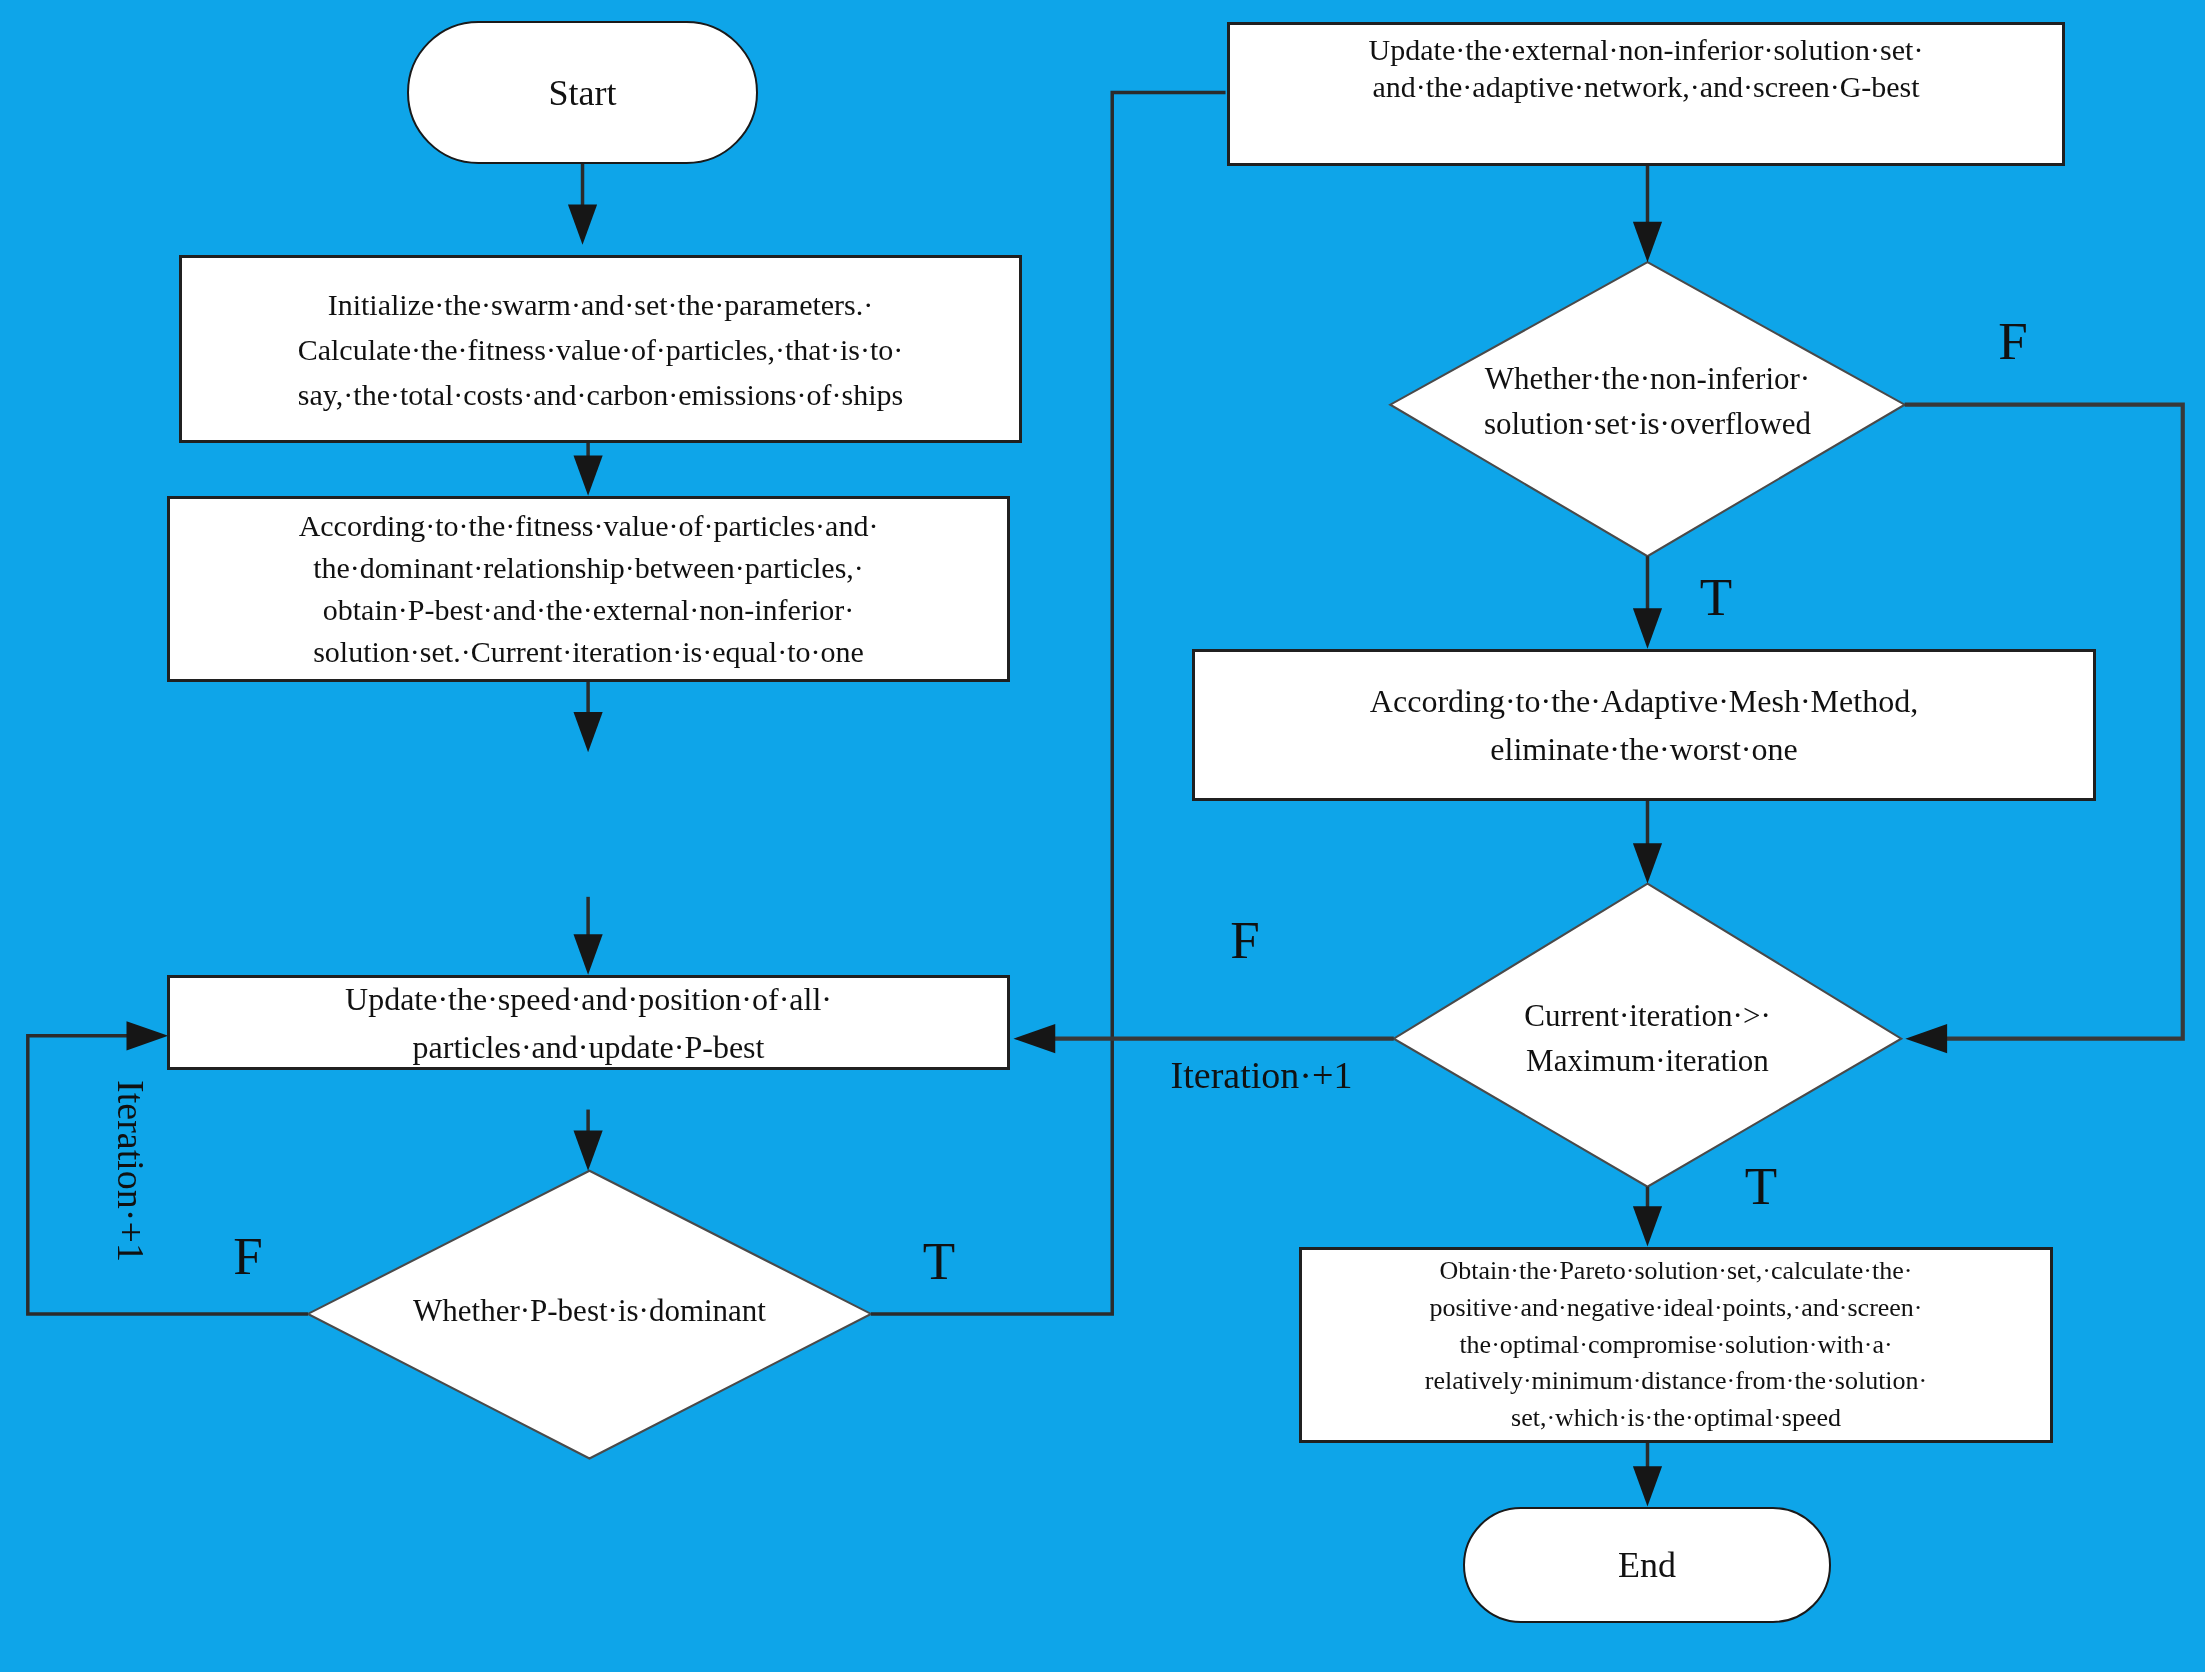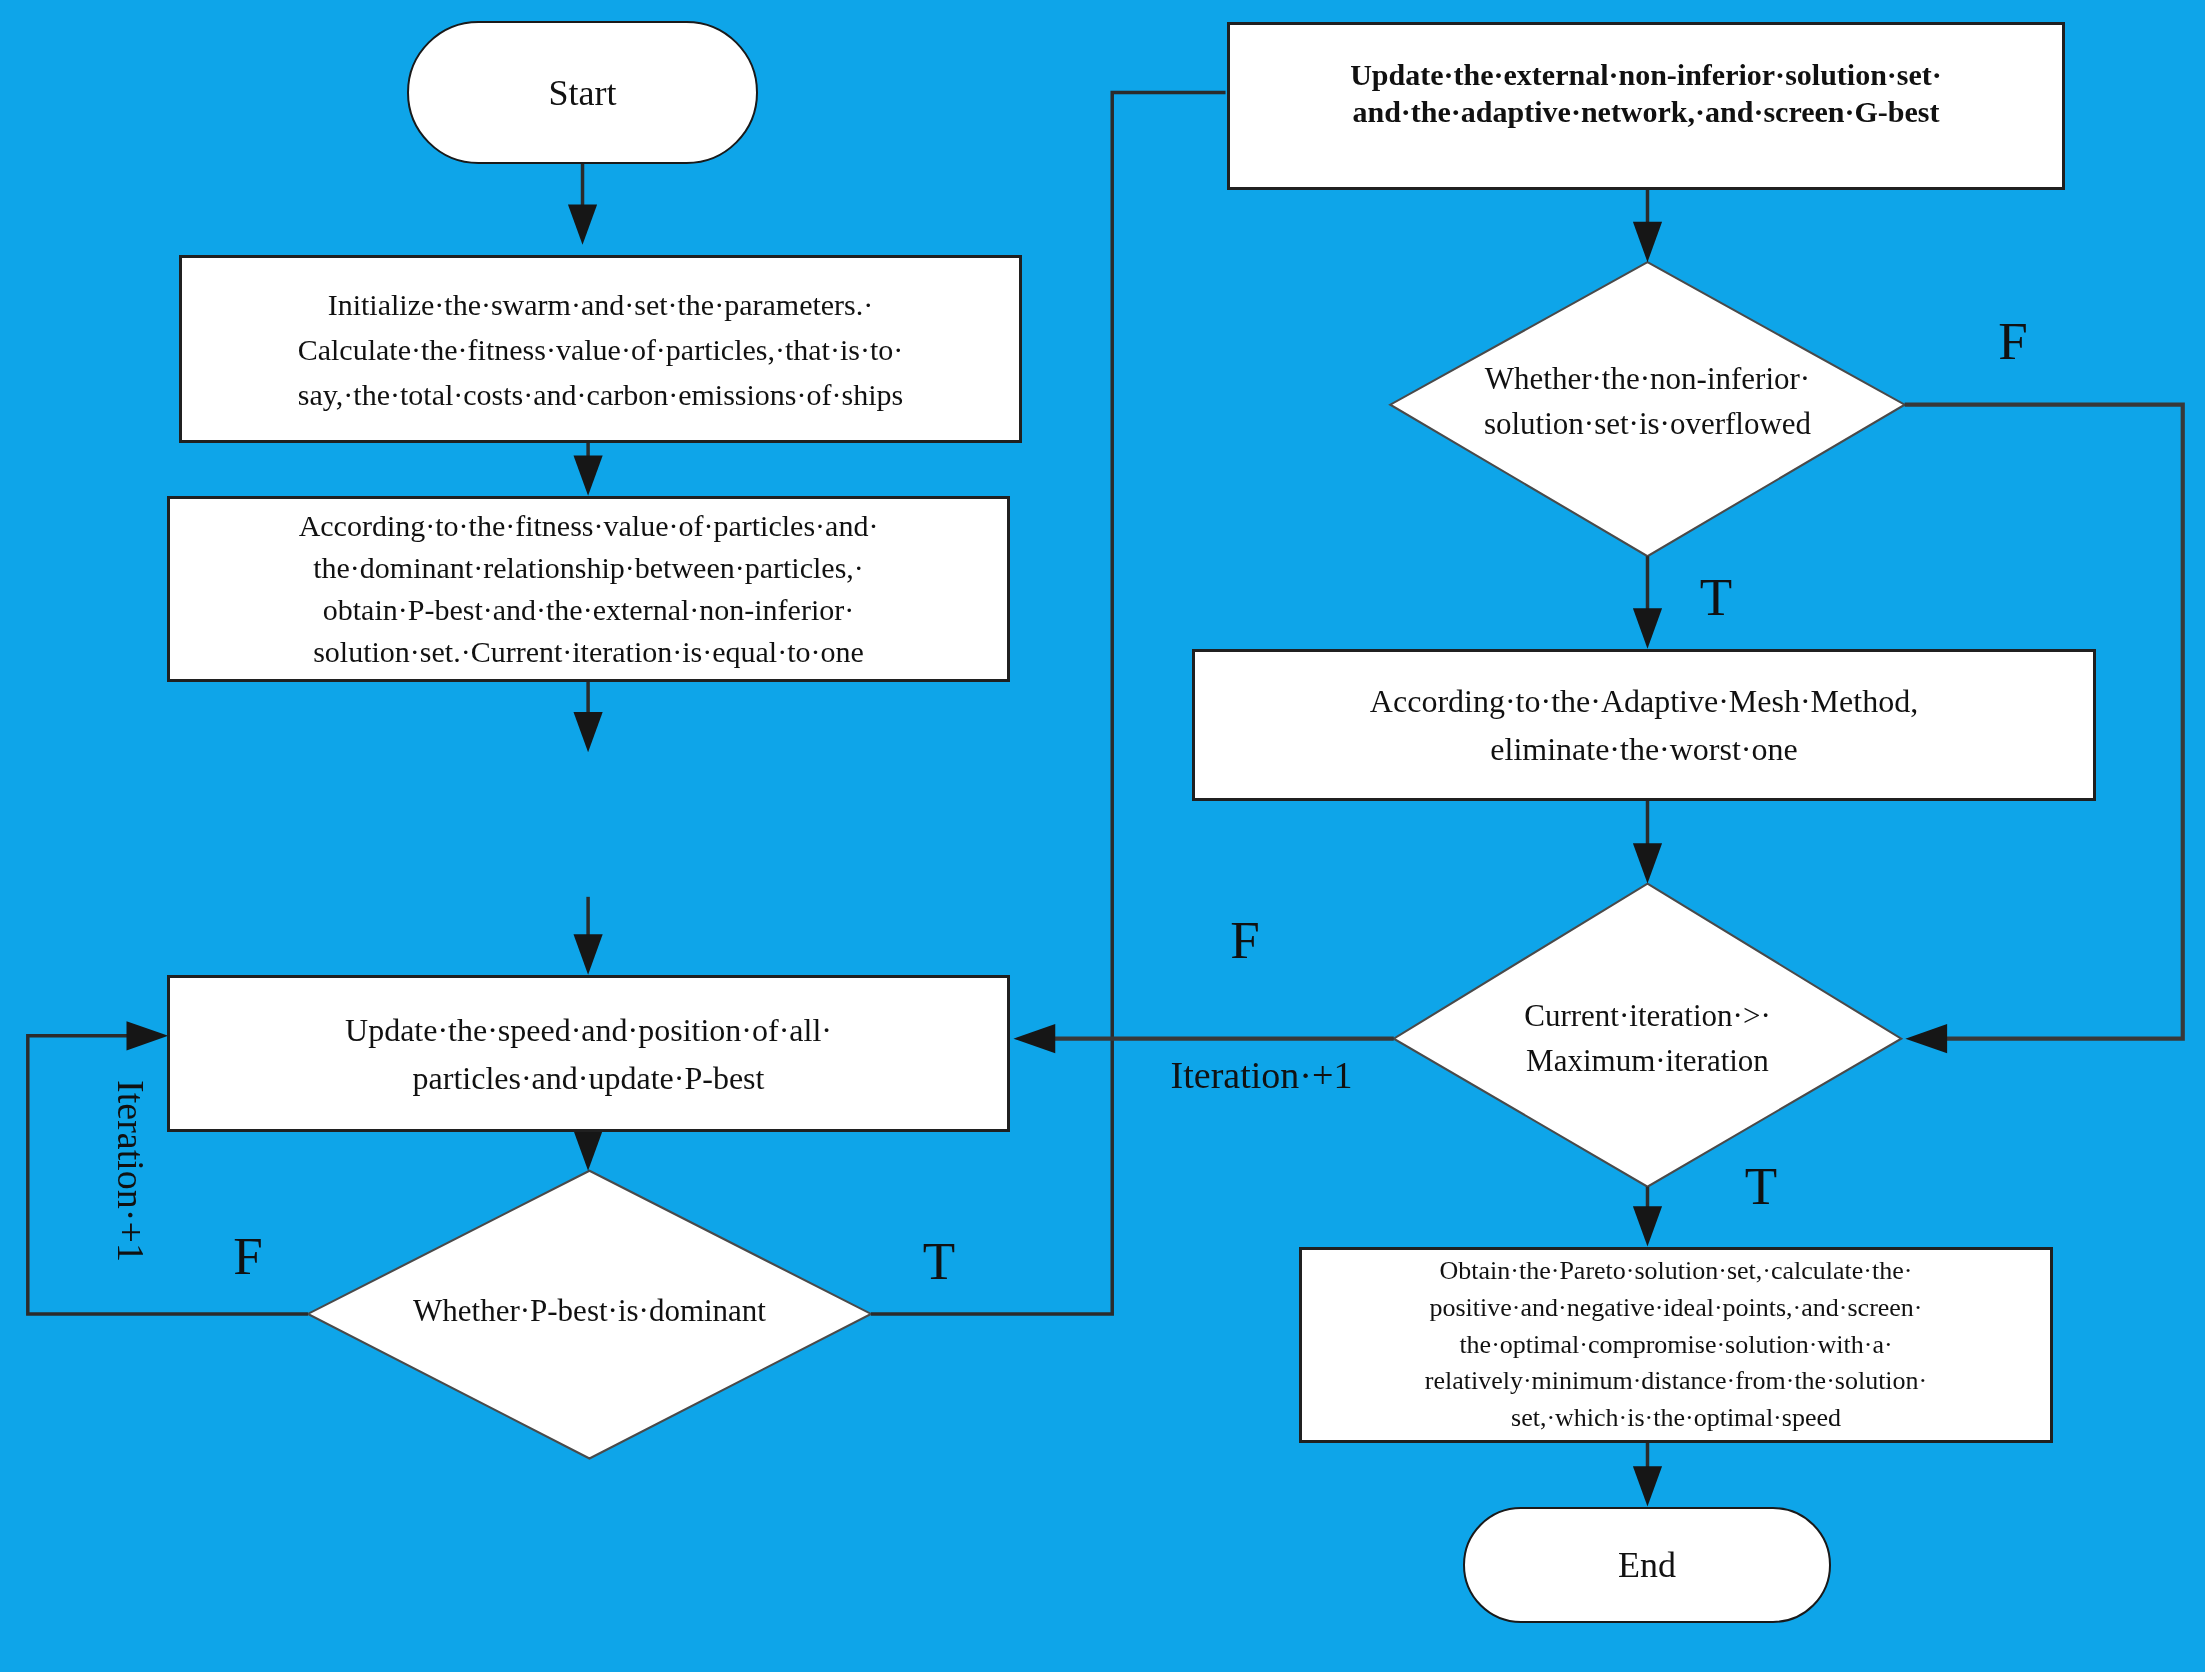--- a/index.html
+++ b/index.html
@@ -20,22 +20,22 @@
     position:absolute;display:flex;align-items:center;justify-content:center;
     text-align:center;white-space:pre-line;color:#111111;background:transparent;
   }
   .ft{font-size:53px;line-height:1;}
   .iter{font-size:38px;line-height:1;}
   #node-start{left:407px;top:21px;width:351px;height:143px;border-radius:72px;font-size:36px;}
   #node-end{left:1463px;top:1507px;width:368px;height:116px;border-radius:76px;font-size:36px;}
   #node-init-swarm{left:167px;top:255px;width:843px;height:188px;font-size:30px;line-height:1.5;margin-left:12px;}
   #node-obtain-pbest{left:167px;top:496px;width:843px;height:186px;font-size:30px;line-height:1.4;}
   #node-init-network{left:167px;top:752px;width:843px;height:145px;font-size:32px;line-height:1.5;}
-  #node-update-speed{left:167px;top:975px;width:843px;height:157px;font-size:32px;line-height:1.5;}
-  #node-update-external{left:1227px;top:21.6px;width:838px;height:168px;font-size:30px;line-height:1.25;align-items:flex-start;padding-top:31px;font-weight:bold;}
+  #node-update-speed{left:167px;top:975px;width:843px;height:95px;font-size:32px;line-height:1.5;}
+  #node-update-external{left:1227px;top:21.6px;width:838px;height:144px;font-size:30px;line-height:1.25;align-items:flex-start;padding-top:6px;}
   #node-adaptive-mesh{left:1192px;top:649px;width:904px;height:152px;font-size:32px;line-height:1.5;}
   #node-obtain-pareto{left:1299px;top:1247px;width:754px;height:196px;font-size:26px;line-height:1.42;}
   #label-pbest-dominant{left:308px;top:1282px;width:563px;height:58px;font-size:31px;}
   #label-overflow{left:1418px;top:353px;width:459px;height:97px;font-size:31px;line-height:1.45;}
   #label-maxiter{left:1418px;top:990px;width:459px;height:97px;font-size:31px;line-height:1.45;}
   #label-pbest-false{left:213px;top:1228px;width:70px;height:56px;}
   #label-pbest-true{left:904px;top:1233px;width:70px;height:56px;}
   #label-overflow-false{left:1978px;top:313px;width:70px;height:56px;}
   #label-overflow-true{left:1681px;top:569px;width:70px;height:56px;}
   #label-maxiter-false{left:1210px;top:912px;width:70px;height:56px;}

